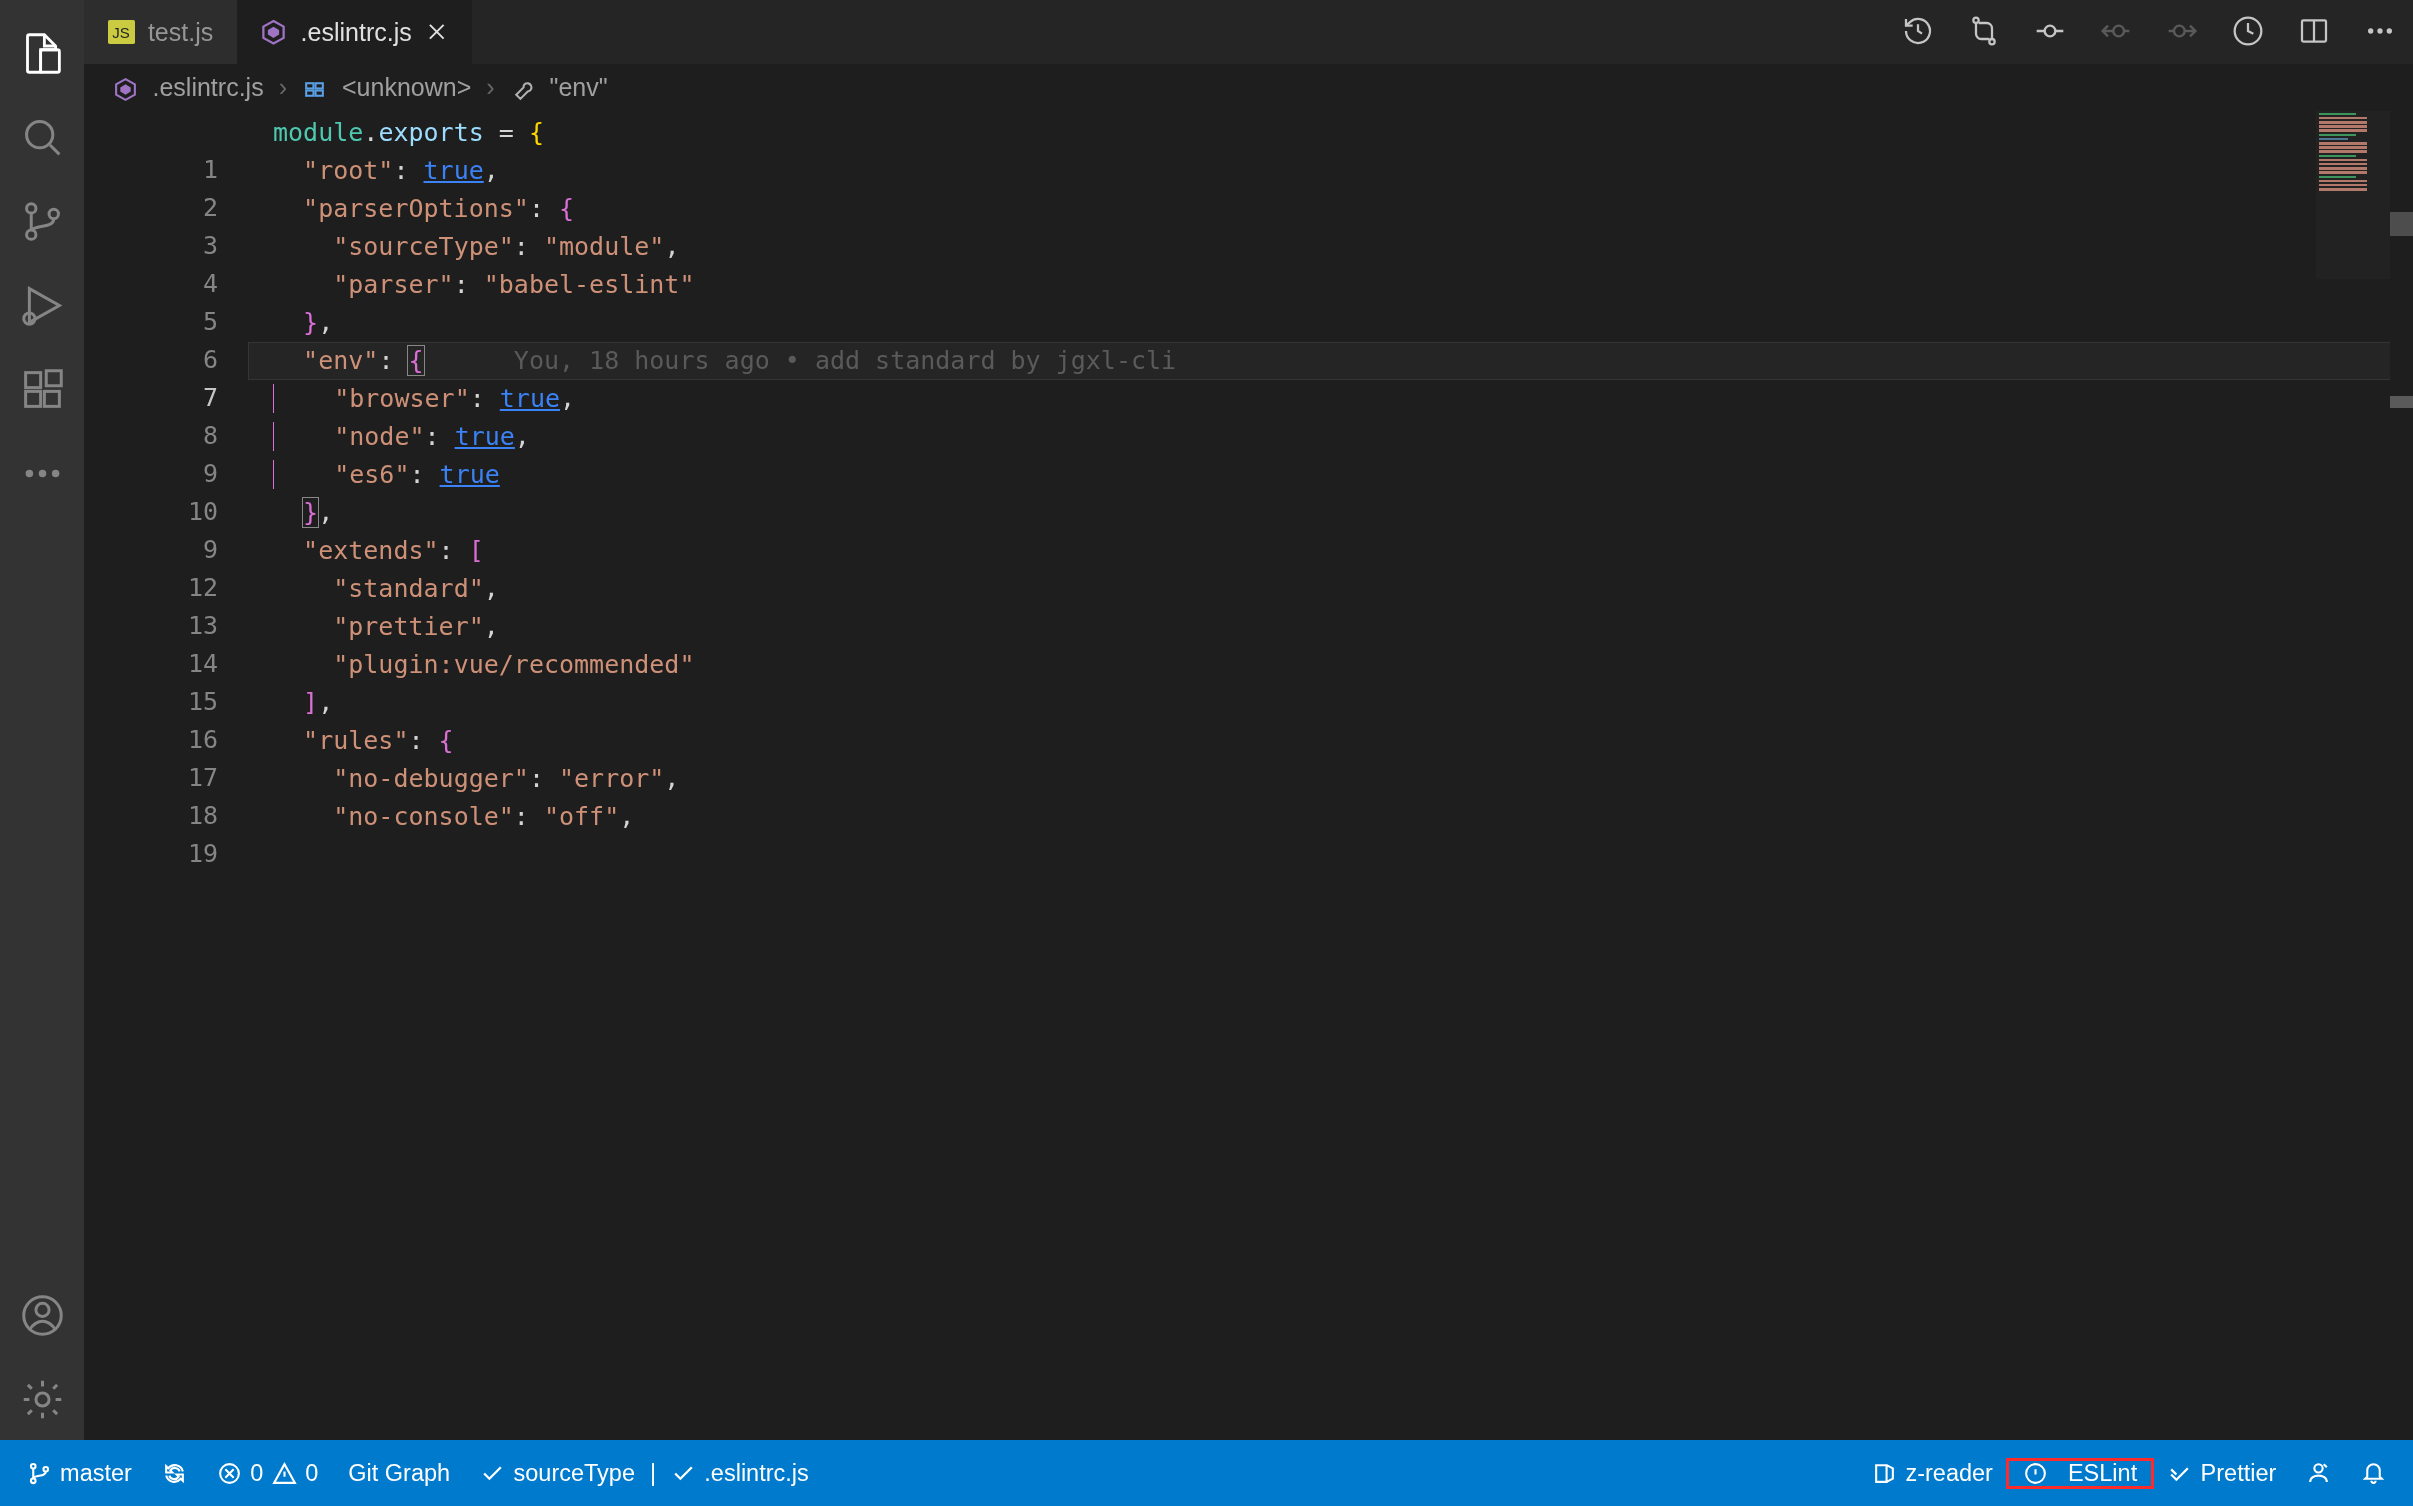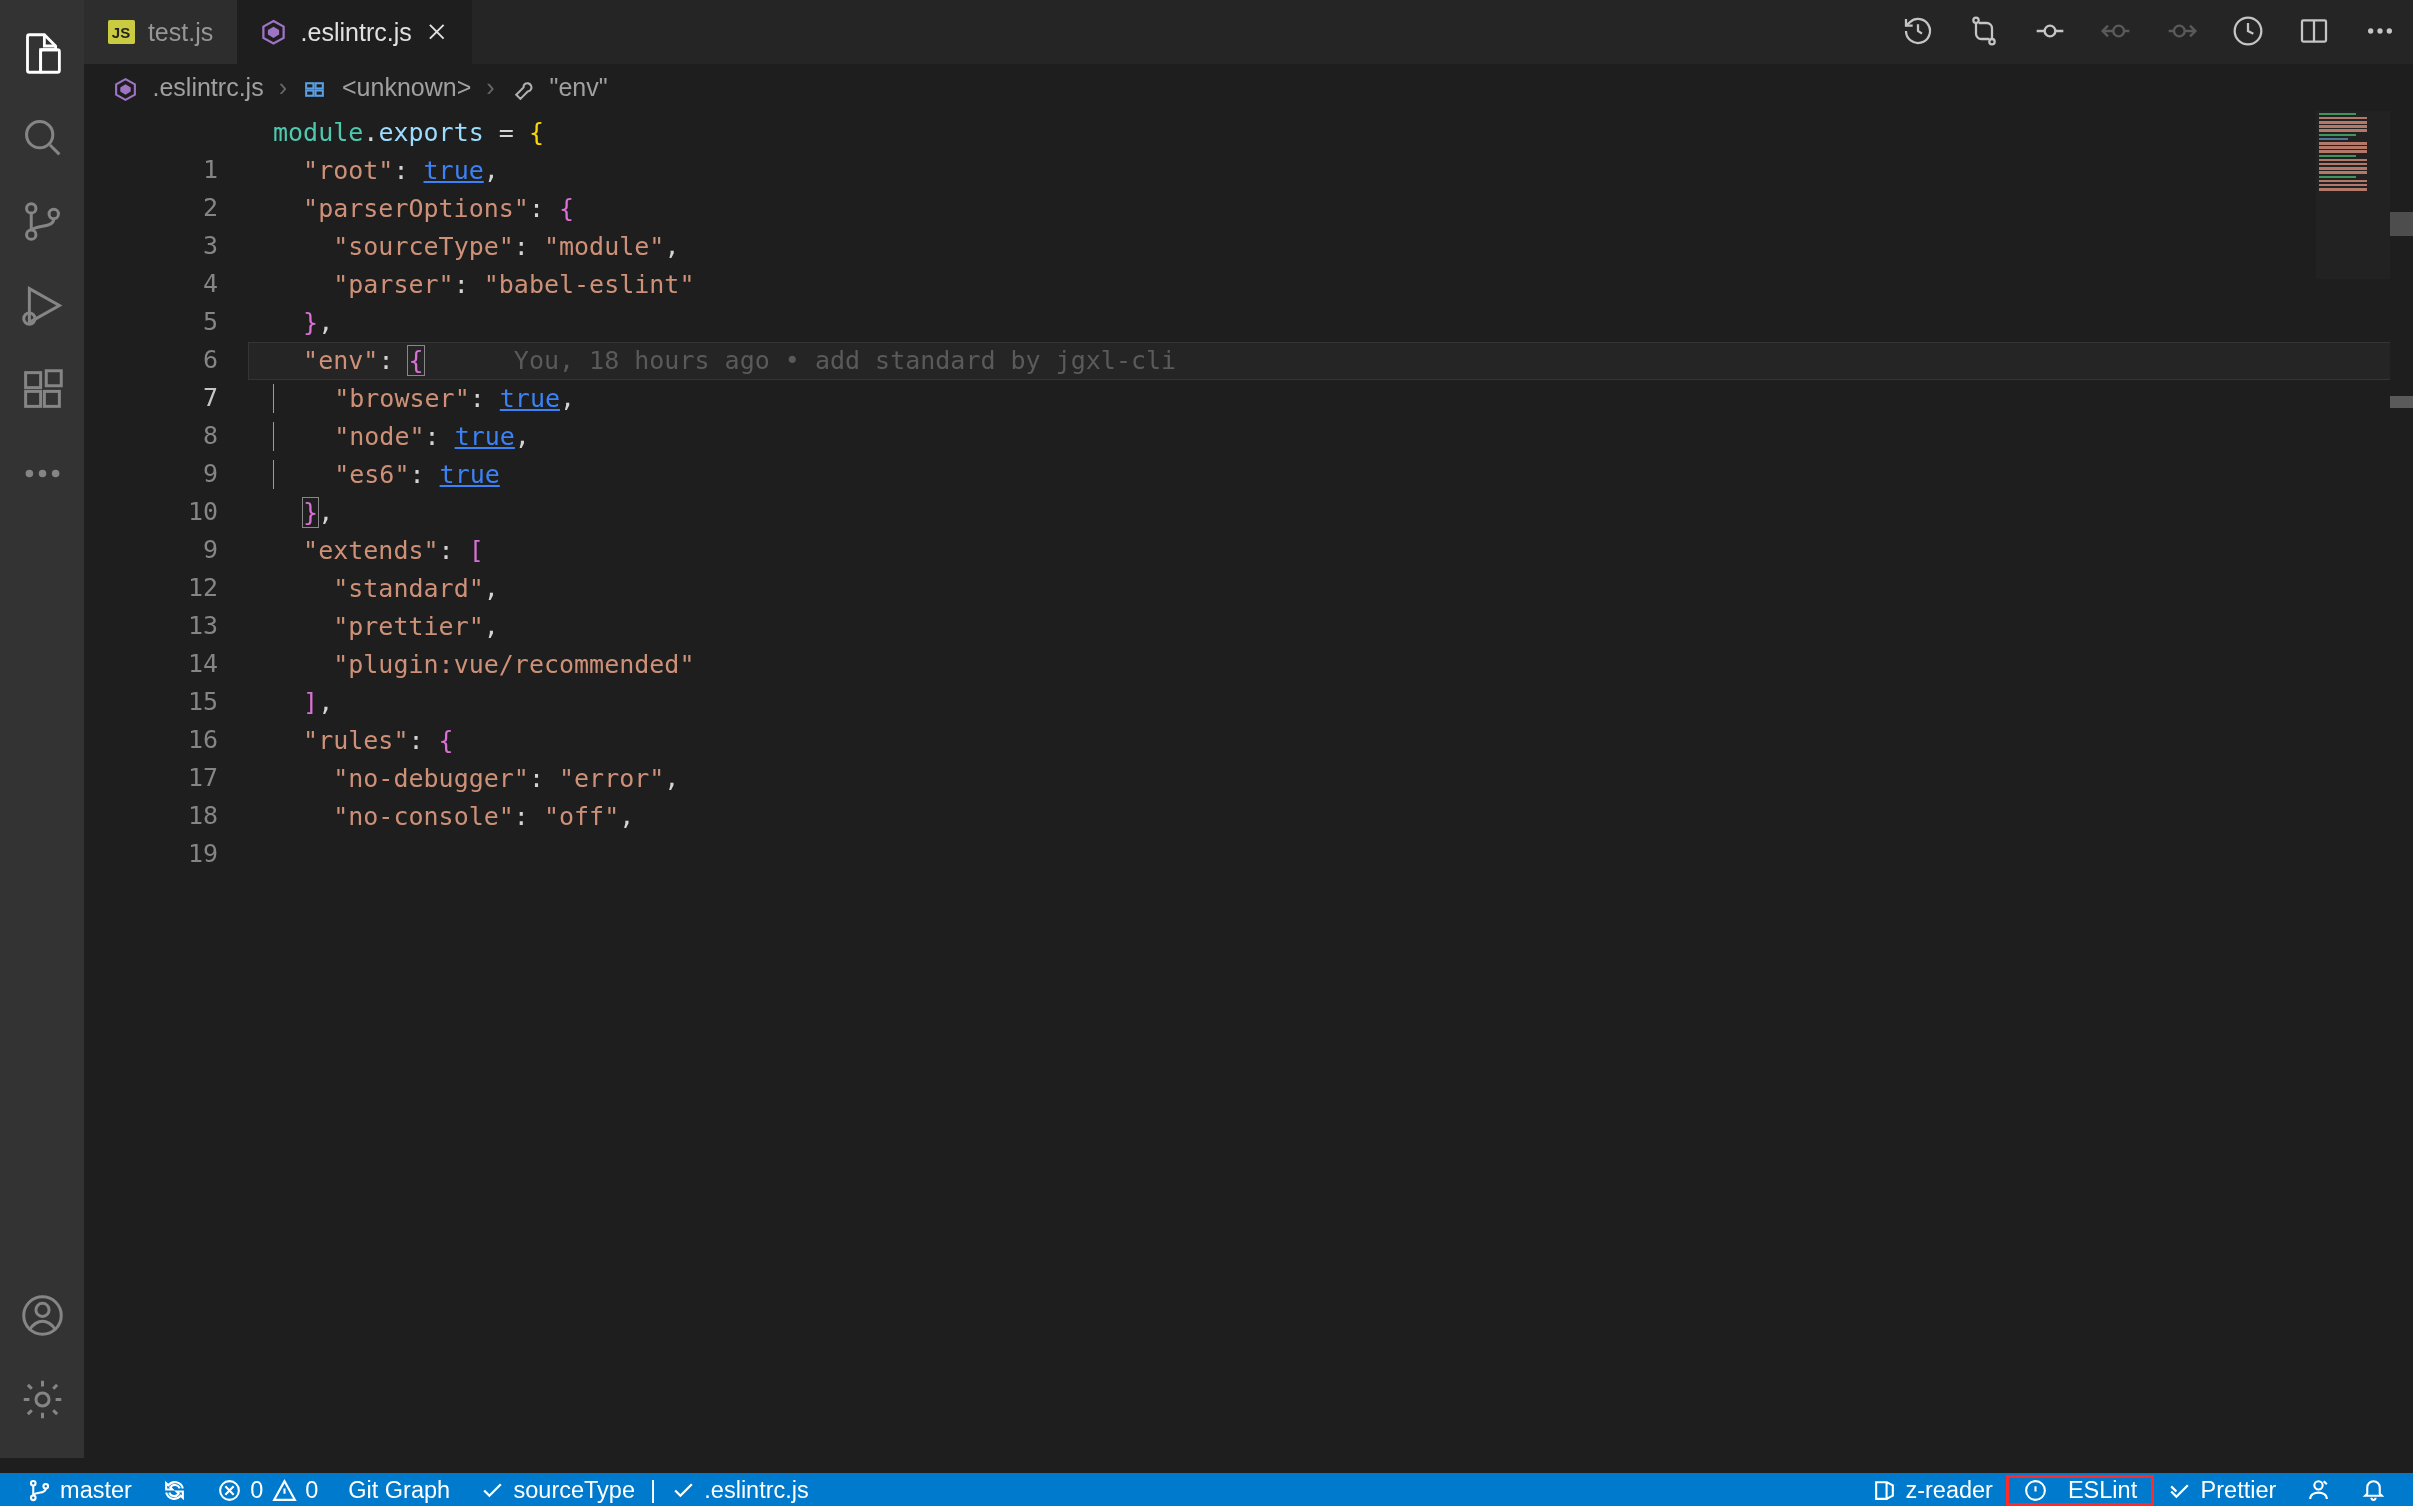--- a/index.html
+++ b/index.html
@@ -47,21 +47,21 @@
 .tab {
   display: flex; align-items: center; gap: 13.4px;
   padding: 0 23.5px;
   color: #969696;
   font-size: 25px;
   background: #2d2d2d;
 }
 .tab.active { background: #1e1e1e; color: #e0e0e0; }
 .tab .close { width: 23.5px; height: 23.5px; }
 .tab .file-ico { width: 27px; height: 27px; display:flex; align-items:center; justify-content:center;}
-.js-badge { background:#cbcb41; color:#23241f; font-weight:bold; font-size:15px; width:28.5px; height:23.5px; display:flex; align-items:center; justify-content:center; border-radius:1.7px;}
+.js-badge { background:#cbcb41; color:#23241f; font-weight:normal; font-size:15px; width:28.5px; height:23.5px; display:flex; align-items:center; justify-content:center; border-radius:1.7px;}
 .hex-ico svg { width:28.5px; height:28.5px; }
 
 .editor-actions {
   position: absolute;
   right: 17px; top: 0;
   height: 64px;
   display: flex; align-items: center; gap: 34px;
   color: #c5c5c5;
 }
 .editor-actions .ea-item svg { width: 32px; height: 32px; }
@@ -129,21 +129,21 @@
 .scrollbar-track {
   position:absolute; right:0; top:0; width:23.5px; height:100%;
   background:#1e1e1e;
 }
 .scrollbar-thumb { position:absolute; right:0; top:101px; width:23.5px; height:23.5px; background:#4d4d4d;}
 .scrollbar-mark1 { position:absolute; right:0; top:285px; width:23.5px; height:11.7px; background:#5a5a5a;}
 
 .status-bar {
   position: absolute;
   left: 0; bottom: 0; right: 0;
-  height: 34px;
+  height: 67px;
   background: #007acc;
   display: flex;
   align-items: center;
   color: #fff;
   font-size: 23.5px;
   padding: 0 11.7px;
 }
 .sb-item { display: flex; align-items: center; gap: 8.4px; padding: 0 15px; height: 100%; }
 .sb-item svg { width: 25px; height: 25px; }
 .sb-right { margin-left: auto; display: flex; align-items:flex-start; }

